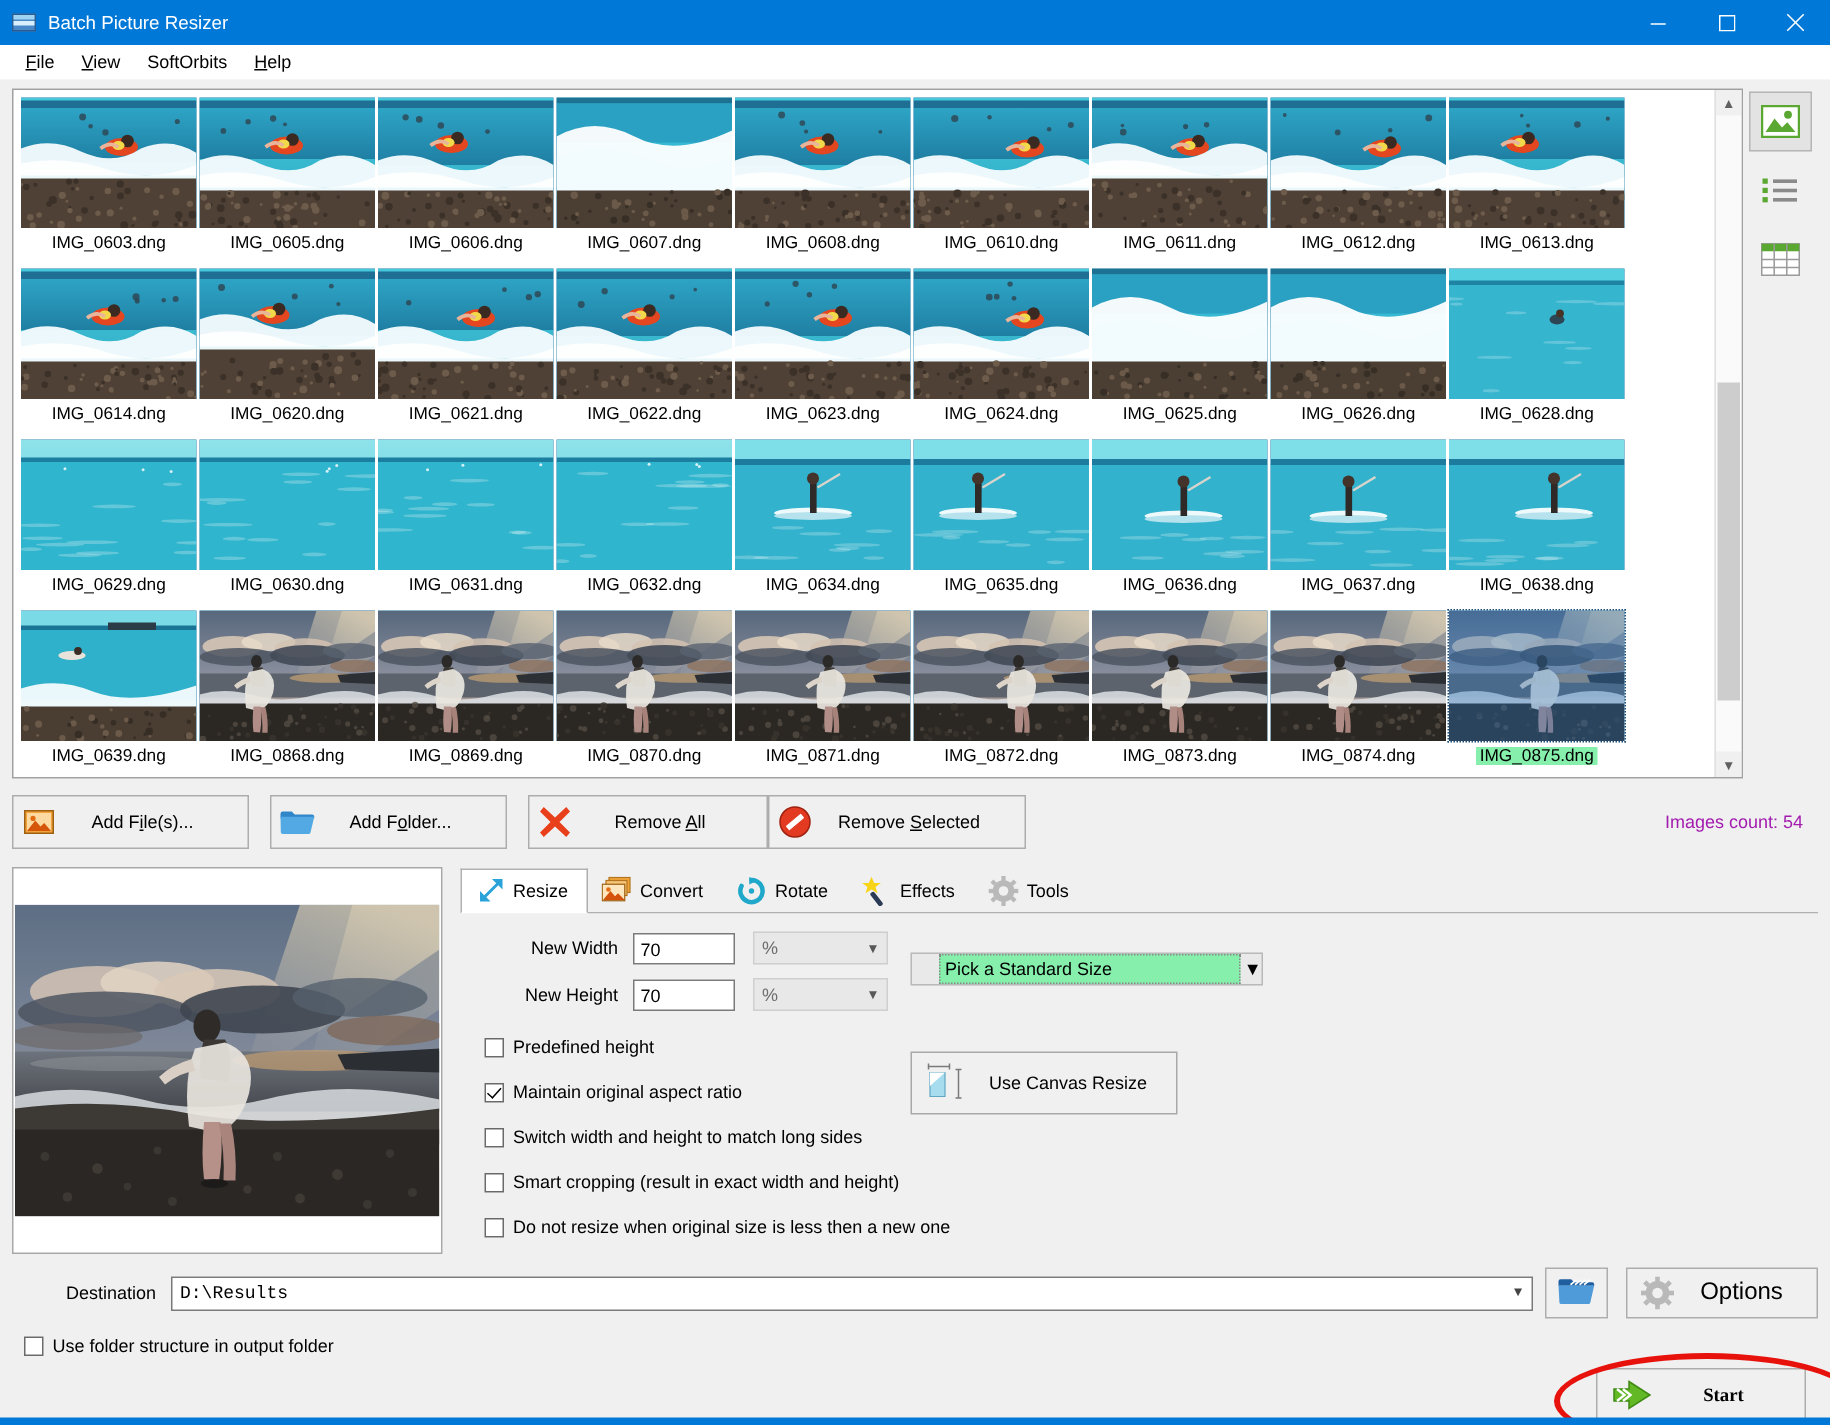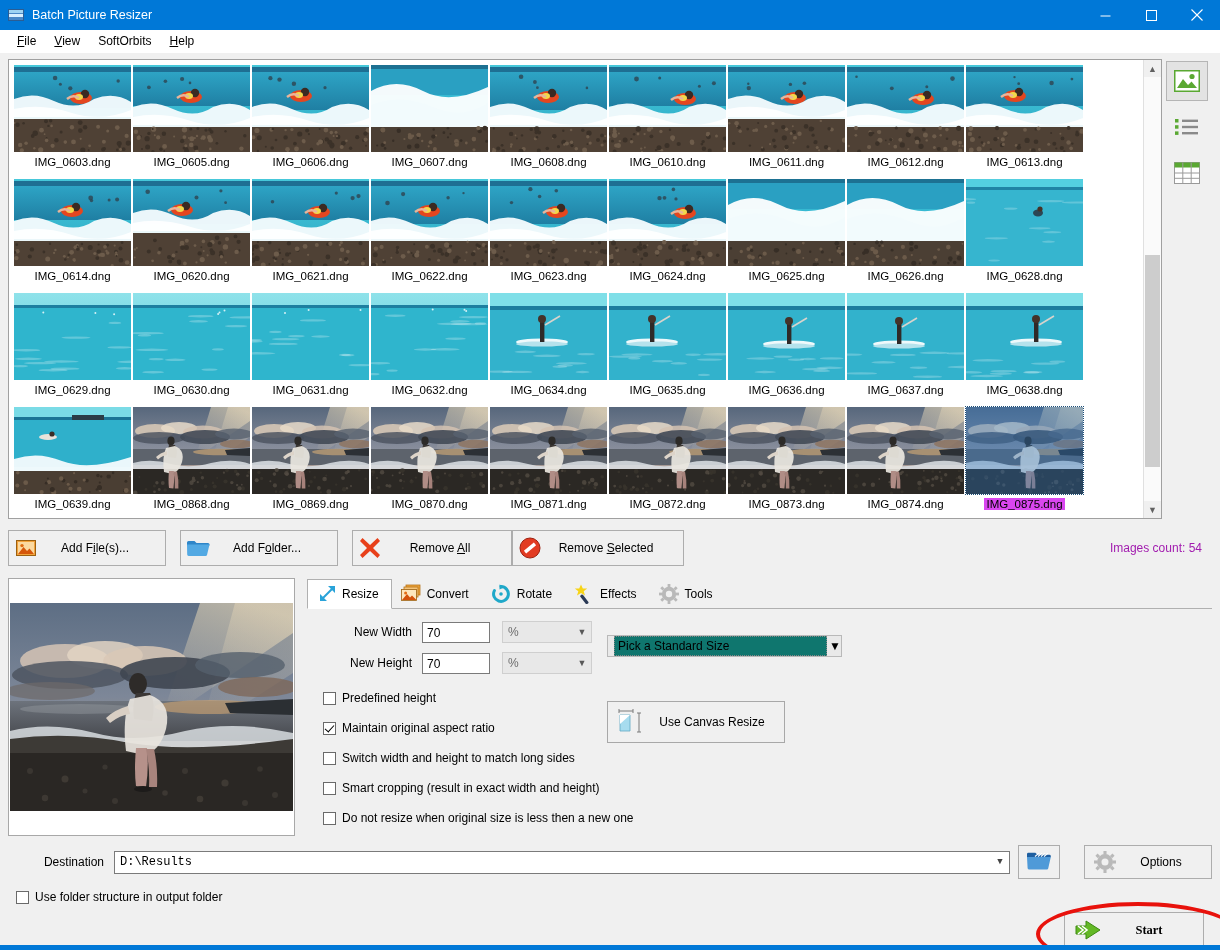--- a/index.html
+++ b/index.html
@@ -143,21 +143,21 @@
     position: absolute; inset: 0;
     background: rgba(40,120,200,0.35);
   }
   .thumblabel {
     font-size: 11.5px;
     color: #000;
     margin-top: 4px;
     white-space: nowrap;
   }
   .thumbcell.selected .thumblabel {
-    background: #d946ef;
+    background: #86efac;
     padding: 0 2px;
     text-align: center;
   }
 
   
   .vscroll {
     width: 17px;
     background: #f0f0f0;
     border-left: 1px solid #e0e0e0;
     display: flex; flex-direction: column;
@@ -345,25 +345,26 @@
     background: #e9e9e9;
     border: 1px solid #b9b9b9;
     display: flex; align-items: center;
     font-size: 12px; padding-left: 6px;
     color: #000;
     box-sizing: border-box;
   }
   .combo-std .inner {
     flex: 1 1 auto;
     border: 1px dotted #888;
-    background: #0f766e;
+    background: #86efac;
     height: 18px;
     line-height: 18px;
     padding-left: 3px;
     margin-right: 2px;
+    margin-left: 12px;
   }
 
   .checkrow {
     display: flex;
     align-items: center;
     margin: 0 0 0 16px;
     height: 30px;
     font-size: 12px;
   }
   .cbox {
@@ -424,24 +425,24 @@
   .browsebtn {
     width: 42px; height: 34px;
     margin-left: 8px;
     background: #f0f0f0; border: 1px solid #adadad;
     display: flex; align-items: center; justify-content: center;
     flex: 0 0 42px;
     box-sizing: border-box;
   }
   .optionsbtn {
     width: 128px; height: 34px;
-    margin-left: 24px;
+    margin-left: 12px;
     background: #f0f0f0; border: 1px solid #adadad;
     display: flex; align-items: center;
-    font-size: 12px;
+    font-size: 16px;
     flex: 0 0 128px;
     box-sizing: border-box;
   }
   .optionsbtn .bicon { width: 40px; flex: 0 0 40px; display:flex;align-items:center;justify-content:center;}
   .optionsbtn .blabel { flex: 1 1 auto; text-align: center; padding-right: 14px; }
 
   .bottomrow {
     display: flex;
     margin: 10px 8px 0 8px;
     flex: 1 1 auto;

